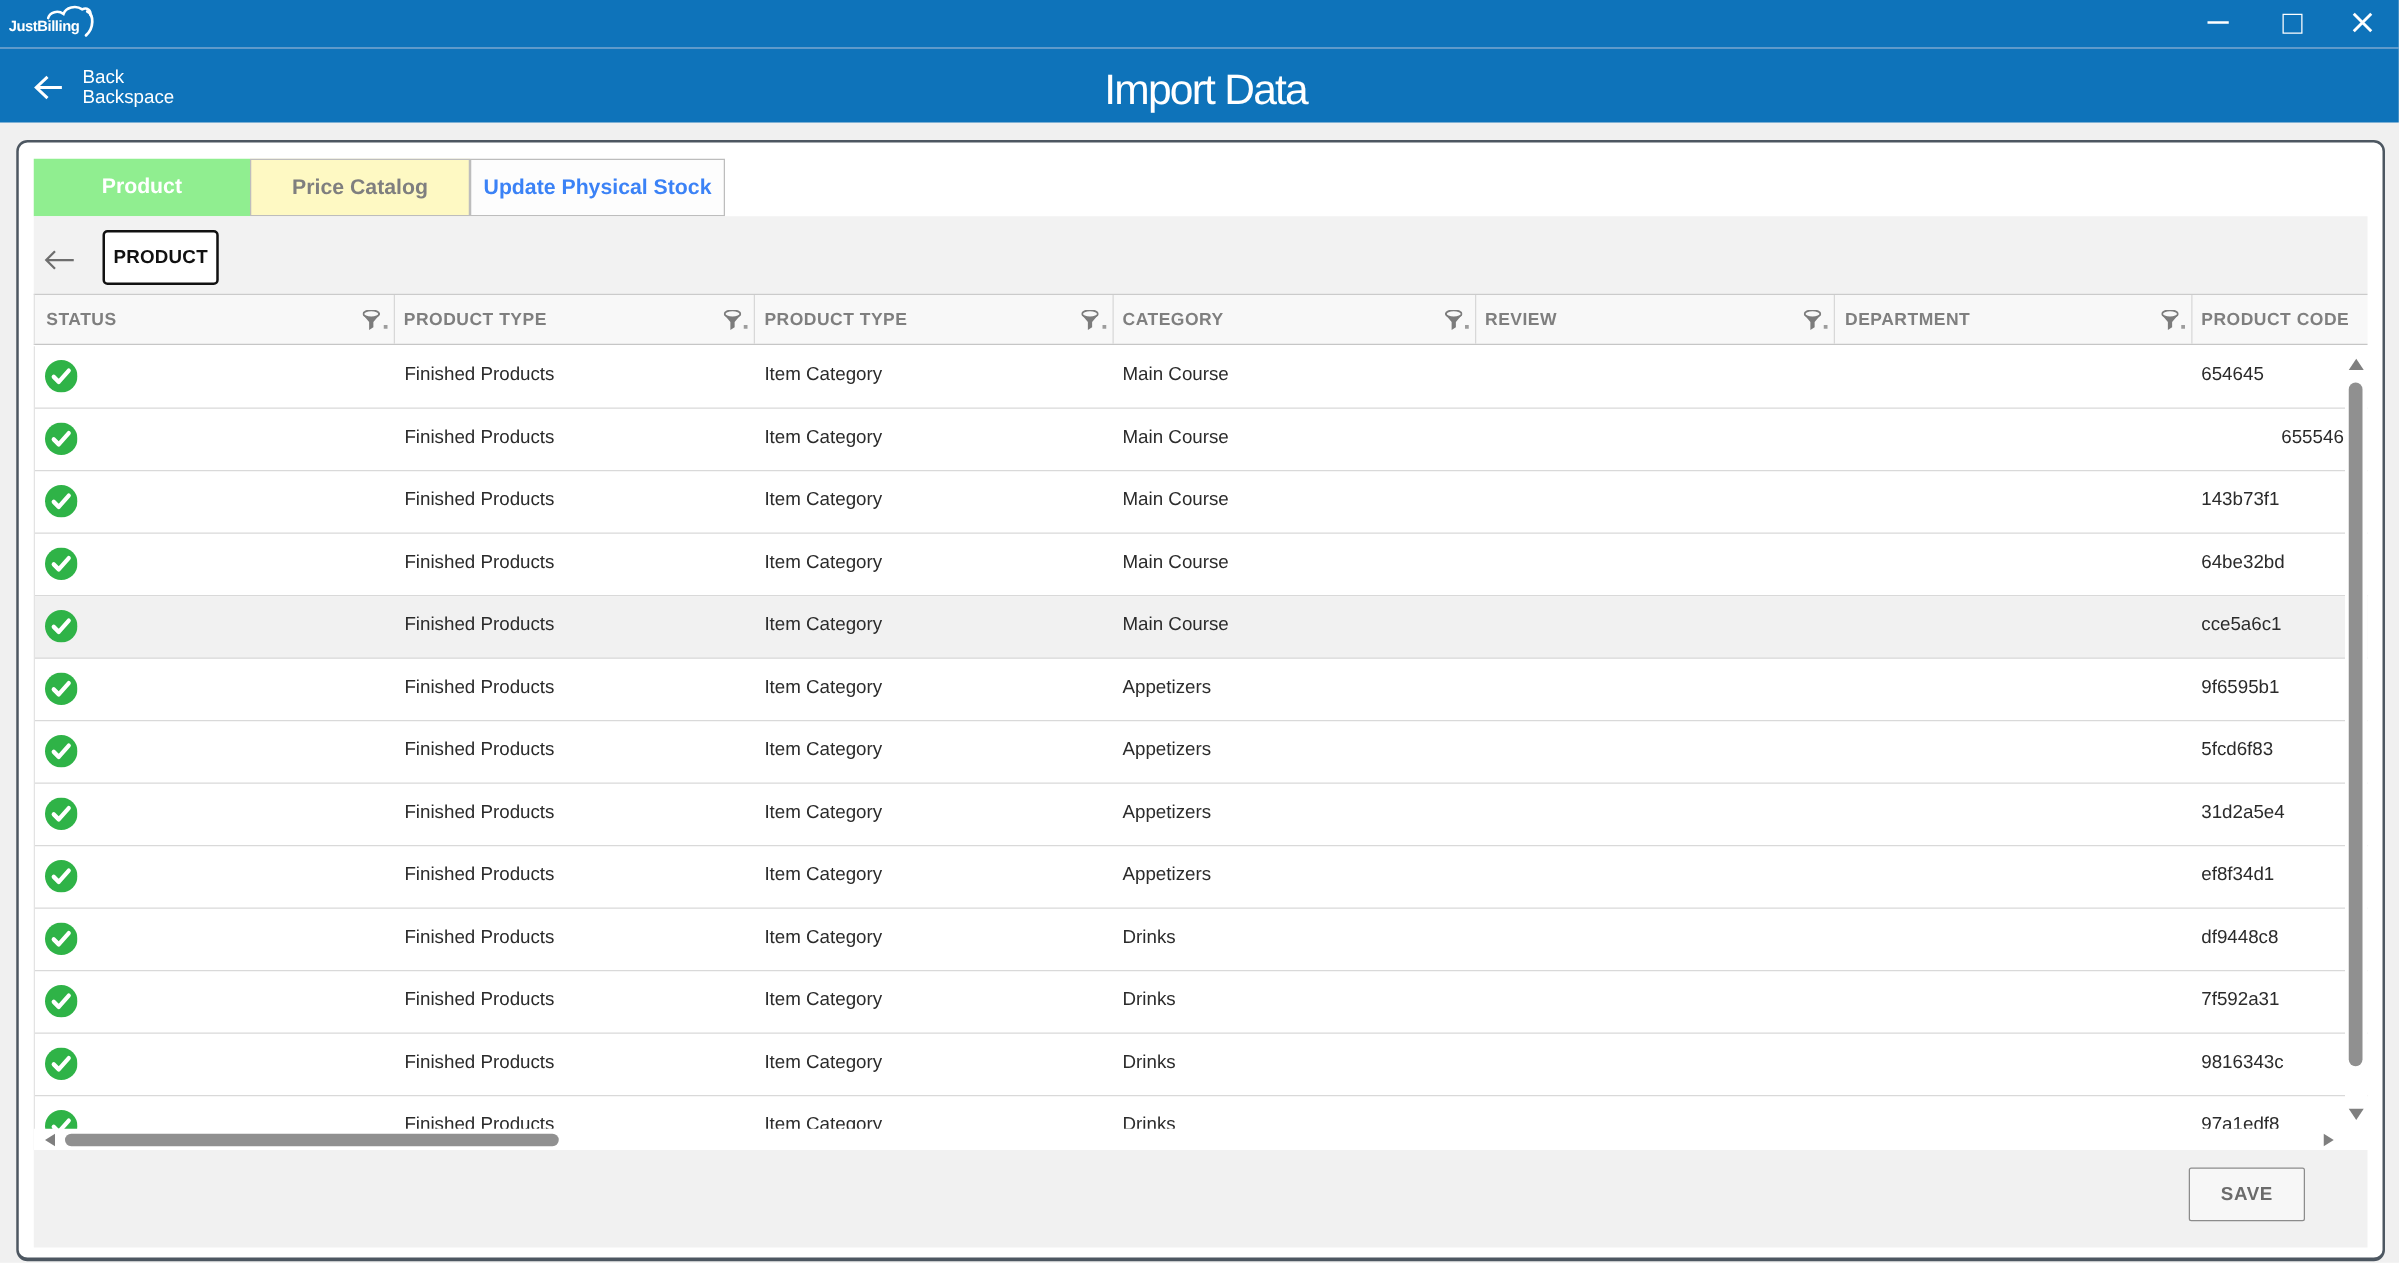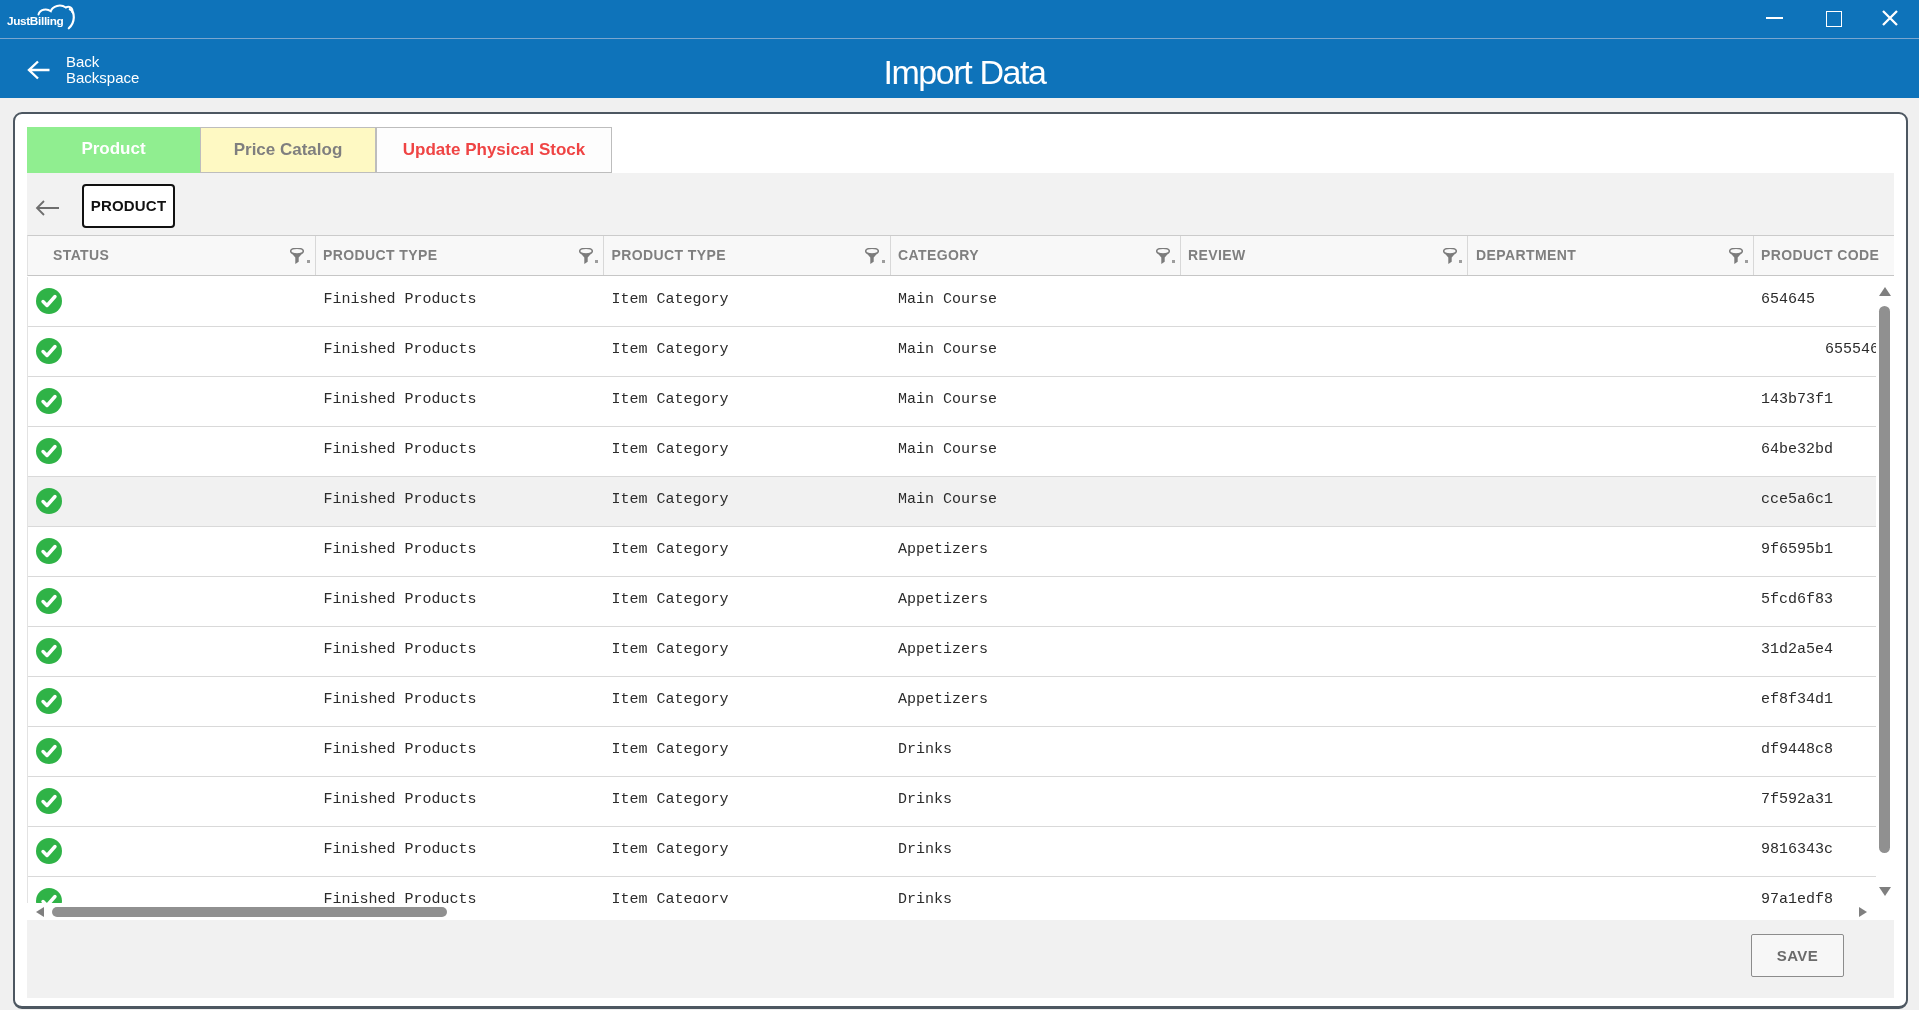--- a/index.html
+++ b/index.html
@@ -11,37 +11,37 @@
             border-top:1px solid #79a6cf; }
   #navtitle { position:absolute; left:0; top:14px; width:1929px; text-align:center; color:#fff;
               font-size:34px; font-weight:400; letter-spacing:-1.4px; }
   #backlabel { position:absolute; left:66px; top:15px; color:#fff; font-size:15px; line-height:15.5px; }
   #card { position:absolute; left:13px; top:112px; width:1895px; height:897px; background:#fff;
           border:2px solid #4d5761; border-bottom-width:3px; border-radius:9px; }
   .tab { position:absolute; top:13px; height:46px; text-align:center; line-height:44px;
          font-size:17px; font-weight:bold; }
   #tab1 { left:12px; width:173px; background:#90ee90; color:#fff; }
   #tab2 { left:185px; width:176px; background:#fef9c3; color:#7f7f7f; border:1px solid #bdbdbd; }
-  #tab3 { left:361px; width:236px; background:#fdfdfd; color:#ef4444; border:1px solid #bdbdbd; }
+  #tab3 { left:361px; width:204px; background:#fdfdfd; color:#3b82f6; border:1px solid #bdbdbd; }
   #toolbar { position:absolute; left:12px; top:59px; width:1867px; height:62px; background:#f2f2f2; }
   #reviewbtn { position:absolute; left:67px; top:70px; width:93px; height:44px; background:#fff;
                border:2px solid #111; border-radius:4px; color:#111; font-size:15px; font-weight:bold;
                text-align:center; line-height:40px; letter-spacing:0.2px; }
   #header { position:absolute; left:12px; top:121px; width:1867px; height:41px; background:#f8f8f8;
             border-top:1px solid #cbcbcb; border-bottom:1px solid #c6c6c6; border-left:1px solid #e3e3e3; }
   .hl { position:absolute; top:0; color:#7f7f7f; font-size:14px; font-weight:bold;
         letter-spacing:0.4px; line-height:39px; }
   .hsep { position:absolute; top:0; width:1px; height:39px; background:#d8d8d8; }
   .filt { position:absolute; top:12px; width:14px; height:17px; }
   .fdot { position:absolute; top:24px; width:3px; height:3px; background:#9d9d9d; }
   #rows { position:absolute; left:12px; top:163px; width:1867px; height:643px; overflow:hidden;
           background:#fff; border-left:1px solid #e3e3e3; }
   .row { position:absolute; left:0; width:1867px; height:50px; border-bottom:1px solid #d9d9d9; }
   .cell { position:absolute; top:-2.5px; height:49px; line-height:49px; font-size:15px; color:#2b2b2b;
-          white-space:nowrap;font-family:Liberation Mono, monospace; }
+          white-space:nowrap; }
   .chk { position:absolute; left:8px; top:10.5px; width:26px; height:26px; }
   #vsb { position:absolute; left:1861px; top:163px; width:18px; height:624px; background:#fff; }
   #hsb { position:absolute; left:12px; top:789px; width:1867px; height:17px; background:#fff; }
   #footer { position:absolute; left:12px; top:806px; width:1867px; height:78px; background:#f1f1f1; }
   #savebtn { position:absolute; left:1736px; top:820px; width:93px; height:43px; background:#f7f7f7;
              border:1px solid #8c8c8c; border-radius:2px; color:#6b6b6b; font-size:15px;
              font-weight:bold; text-align:center; line-height:41px; letter-spacing:0.5px; }
   .tri { position:absolute; width:0; height:0; }
 </style>
 </head>
@@ -69,21 +69,21 @@
   <div id="tab1" class="tab">Product</div>
   <div id="tab2" class="tab">Price Catalog</div>
   <div id="tab3" class="tab">Update Physical Stock</div>
   <div id="toolbar">
     <svg class="abs" style="left:8px;top:26px" width="25" height="18" viewBox="0 0 25 18">
       <path d="M24 9 L2 9 M9 2 L2 9 L9 16" fill="none" stroke="#6e6e6e" stroke-width="1.8"></path>
     </svg>
   </div>
   <div id="reviewbtn">PRODUCT</div>
   <div id="header">
-    <div class="hl" style="left:25px">STATUS</div>
+    <div class="hl" style="left:9px">STATUS</div>
     <div class="hl" style="left:295px">PRODUCT TYPE</div>
     <div class="hl" style="left:583.5px">PRODUCT TYPE</div>
     <div class="hl" style="left:870px">CATEGORY</div>
     <div class="hl" style="left:1160px">REVIEW</div>
     <div class="hl" style="left:1448px">DEPARTMENT</div>
     <div class="hl" style="left:1733px">PRODUCT CODE</div>
     <div class="hsep" style="left:286.5px"></div>
 <svg class="filt" style="left:262.0px" viewBox="0 0 14 17">
         <path d="M0.9,4.4 L5.3,9.6 L5.3,15.9 L8.7,13.7 L8.7,9.6 L13.1,4.4 Z" fill="#7c7c7c"></path>
         <ellipse cx="7" cy="3.1" rx="6.3" ry="2.8" fill="#f8f8f8" stroke="#7c7c7c" stroke-width="1.5"></ellipse>

